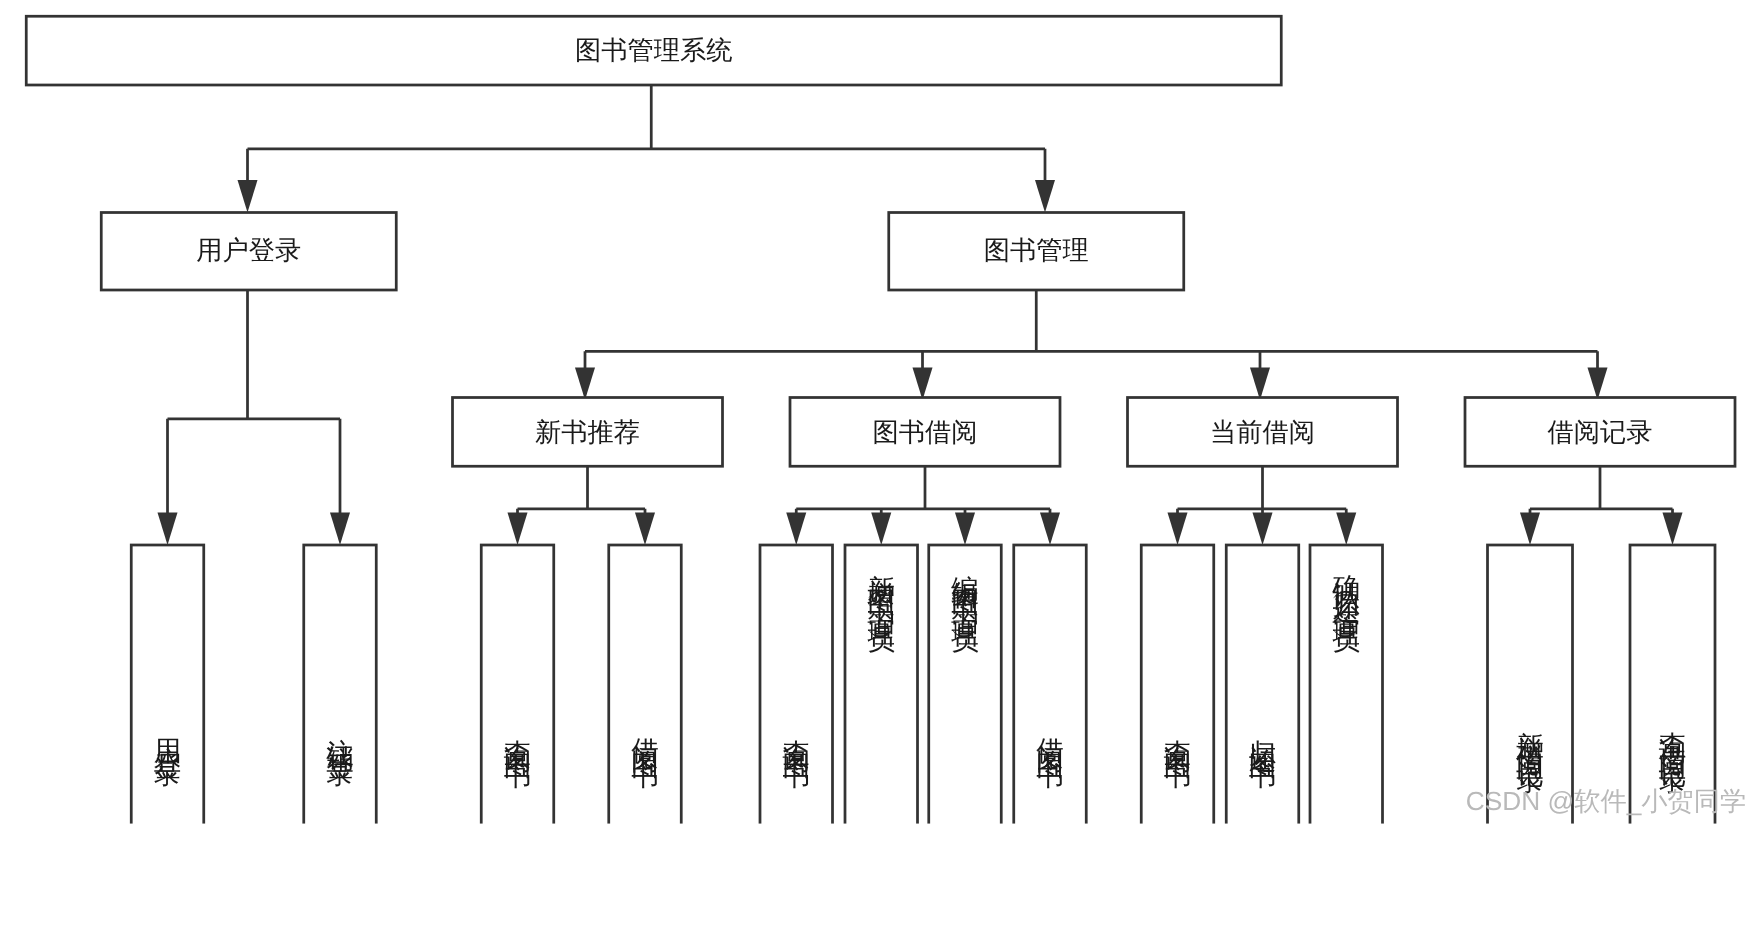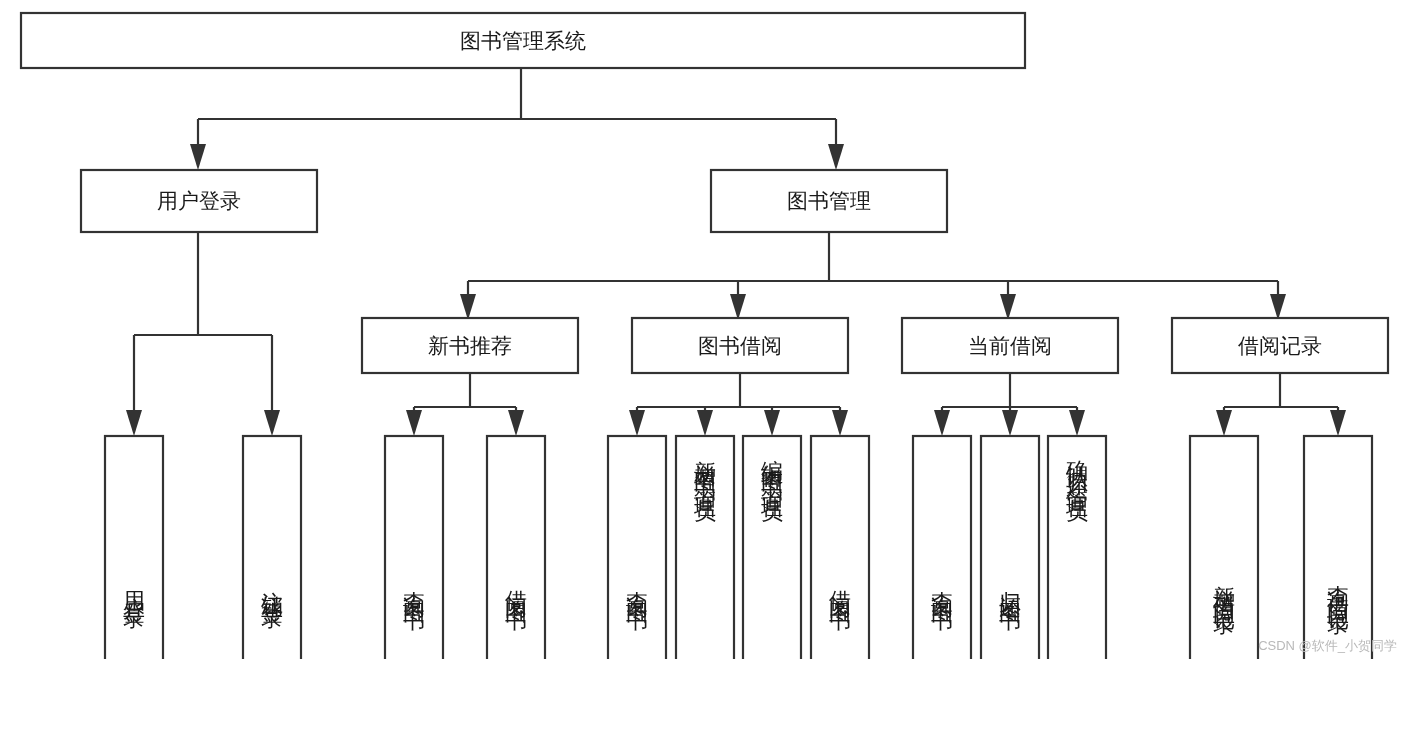--- a/index.html
+++ b/index.html
@@ -46,21 +46,21 @@
     text-anchor: middle;
     dominant-baseline: middle;
   }
   .label-h {
     font-size: 21px;
   }
   .watermark {
     position: absolute;
     right: 8px;
     bottom: 4px;
-    font-size: 13px;
+    font-size: 21px;
     color: #b9b9b9;
     font-family: "Liberation Sans", "DejaVu Sans", sans-serif;
     white-space: nowrap;
     pointer-events: none;
     user-select: none;
   }
 </style>
 </head>
 <body>
 

